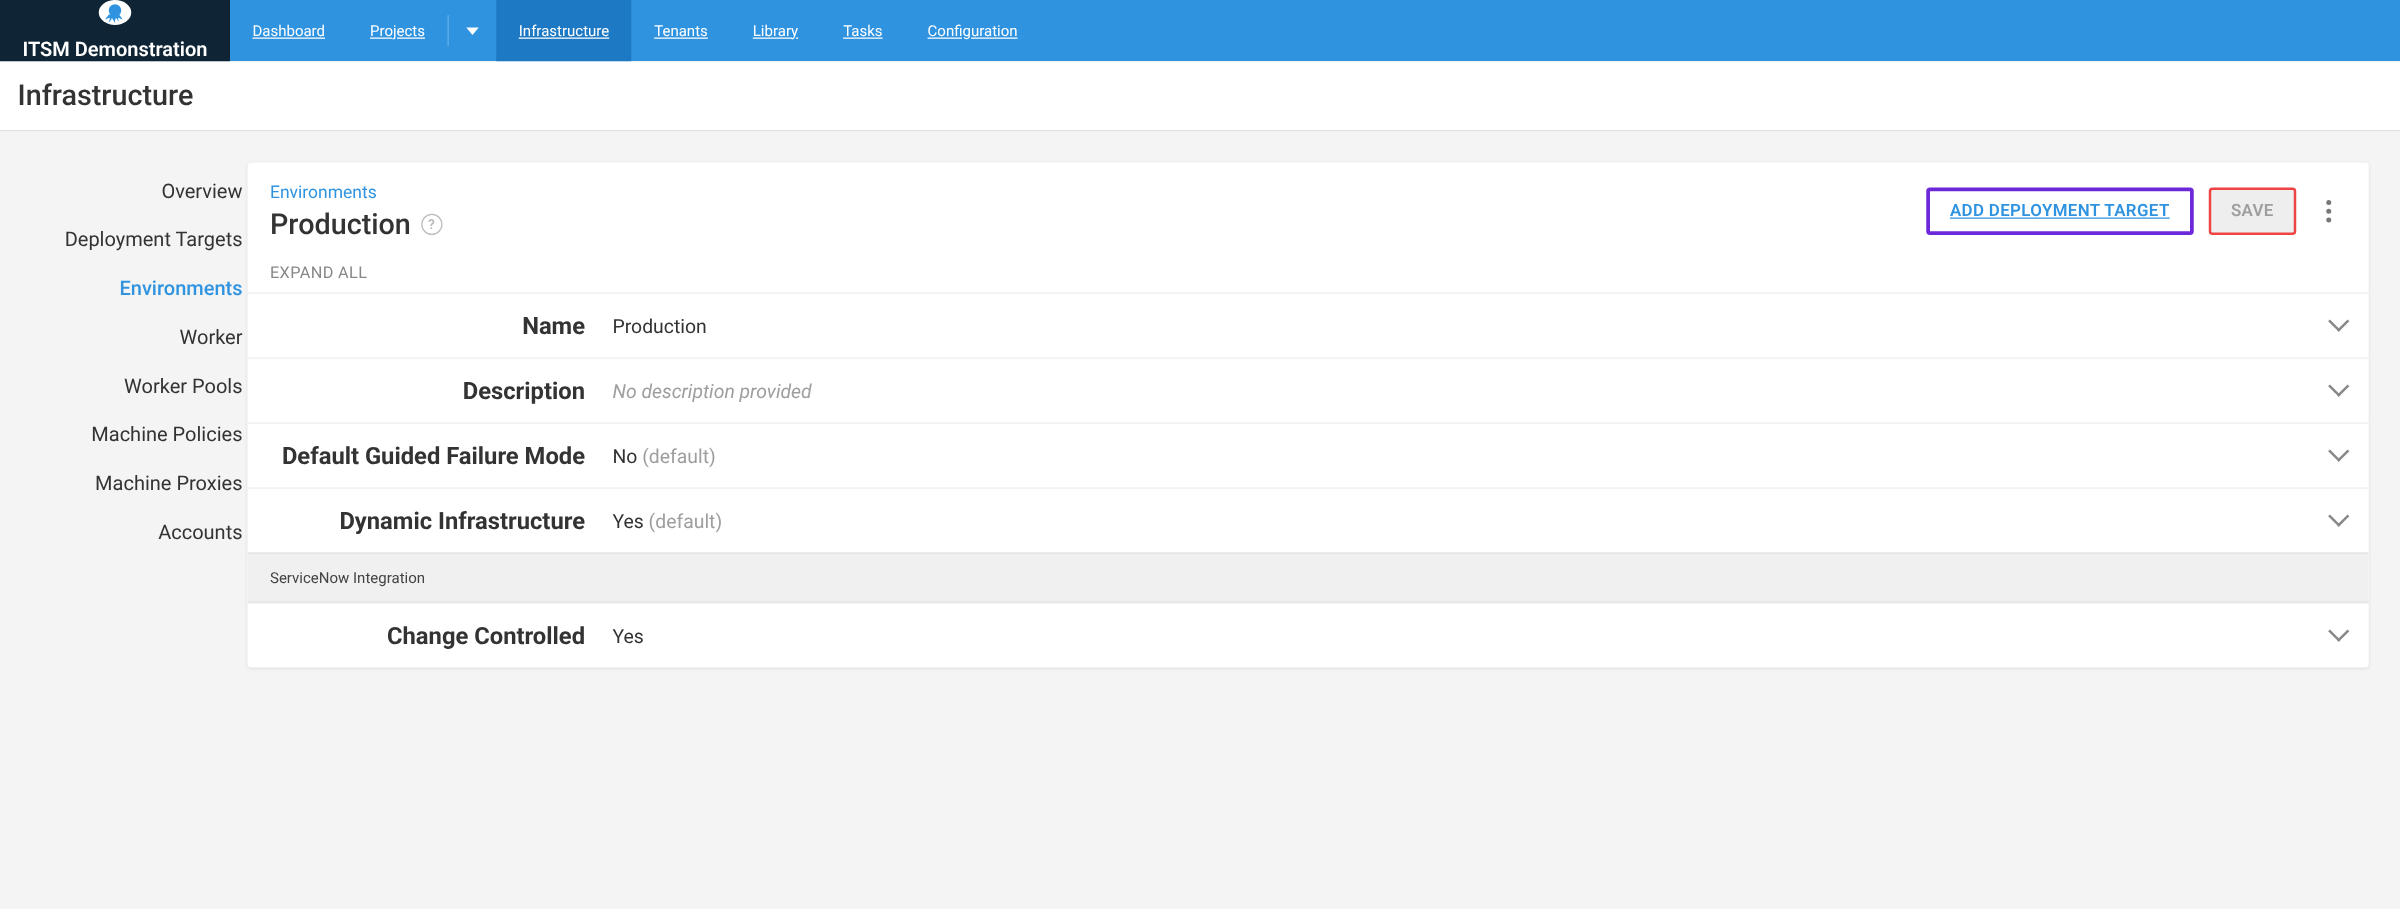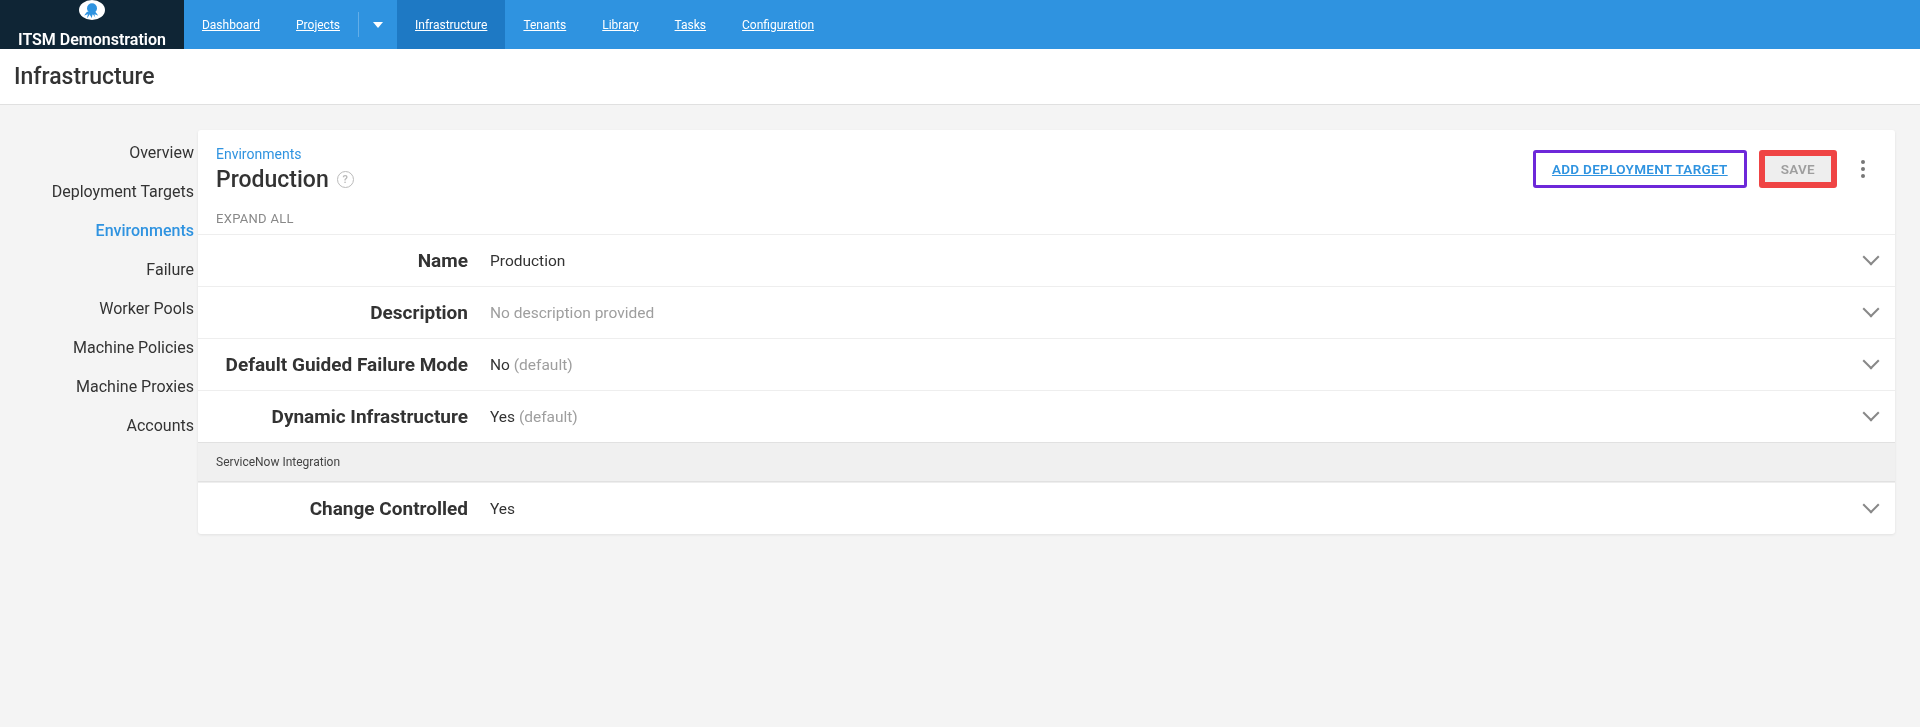--- a/index.html
+++ b/index.html
@@ -166,21 +166,21 @@
     }
     .btn-outline {
       color: #2F93E0;
       border: 3px solid #6d28d9;
       background: #fff;
       text-decoration: underline;
     }
     .btn-disabled {
       color: #9e9e9e;
       background: #eeeeee;
-      border: 6px solid #ef4444;
+      border: 2px solid #ef4444;
       cursor: default;
     }
     .more-btn {
       width: 28px;
       display: flex;
       flex-direction: column;
       align-items: center;
       gap: 3px;
       cursor: pointer;
       padding: 8px 0;
@@ -210,21 +210,21 @@
       font-weight: 700;
       color: #333;
       font-size: 19px;
       padding-right: 22px;
     }
     .prop-row .value {
       flex: 1;
       font-size: 15.5px;
       color: #333;
     }
-    .prop-row .value.placeholder { color: #9e9e9e; }
+    .prop-row .value.placeholder { color: #9e9e9e; font-style: italic; }
     .prop-row .value .muted { color: #9e9e9e; }
     .prop-row .chevron {
       color: #888;
       cursor: pointer;
       padding-left: 12px;
     }
     .chev {
       width: 12px; height: 12px;
       border-right: 2px solid #888;
       border-bottom: 2px solid #888;
@@ -270,21 +270,21 @@
 
 <div class="page-header">
   <h1>Infrastructure</h1>
 </div>
 
 <div class="layout">
   <nav class="sidebar">
     <a class="side-item">Overview</a>
     <a class="side-item">Deployment Targets</a>
     <a class="side-item active">Environments</a>
-    <a class="side-item">Failure</a>
+    <a class="side-item">Worker</a>
     <a class="side-item">Worker Pools</a>
     <a class="side-item">Machine Policies</a>
     <a class="side-item">Machine Proxies</a>
     <a class="side-item">Accounts</a>
   </nav>
 
   <main class="main">
     <div class="card">
       <div class="card-top">
         <div>

